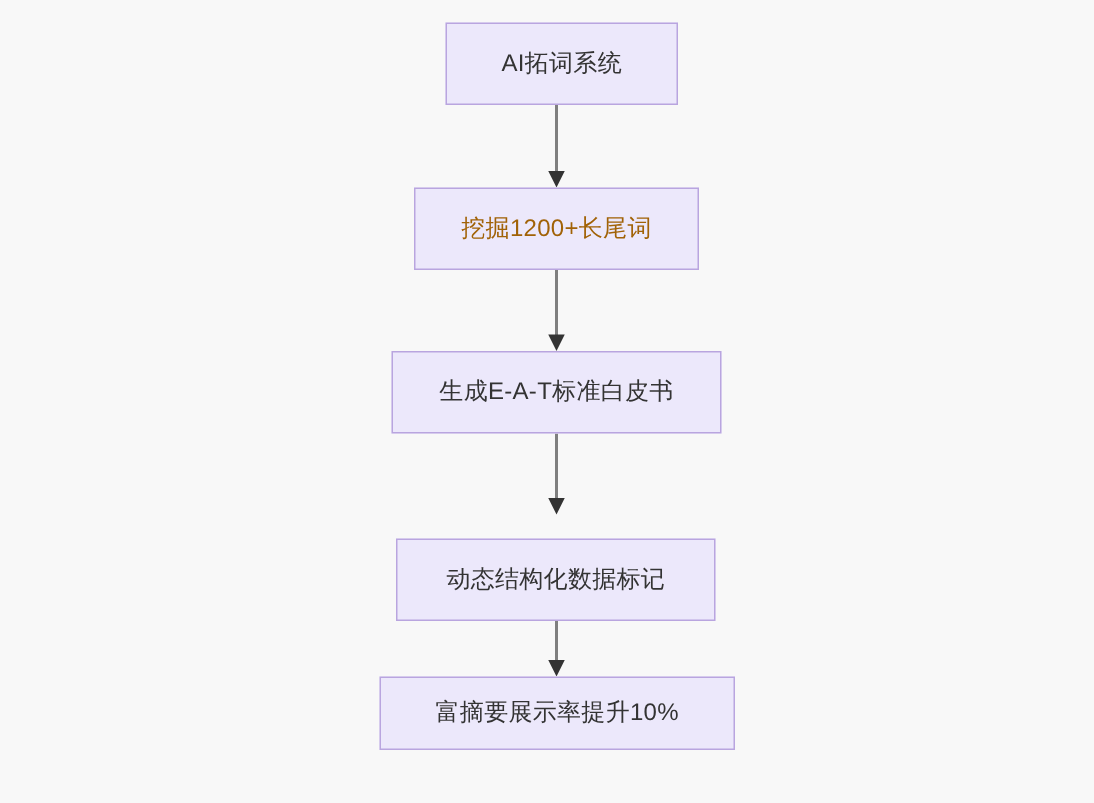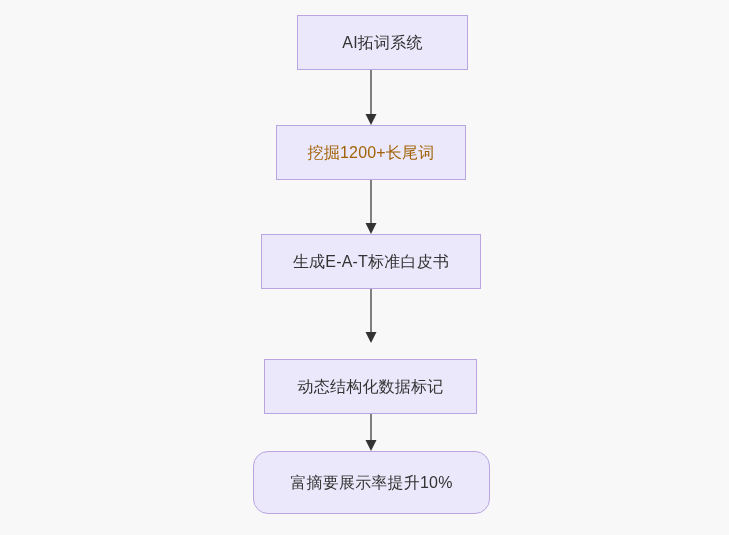--- a/index.html
+++ b/index.html
@@ -73,33 +73,33 @@
     </svg>
   </div>
 
   <div class="connector" style="left: 360px; top: 398px; height: 53px;">
     <svg viewBox="0 0 22 53" preserveAspectRatio="none">
       <line x1="11" y1="0" x2="11" y2="45" stroke="#7f7f7f" stroke-width="2"></line>
       <polygon points="11,53 5.5,42 16.5,42" fill="#333333"></polygon>
     </svg>
   </div>
 
-  <div class="node" style="left: 297px; top: 15px; width: 171px; height: 55px; background: rgb(236, 232, 251); border-color: rgb(185, 165, 223); color: rgb(51, 51, 51);">
+  <div class="node" style="left: 297px; top: 15px; width: 155px; height: 55px; background: rgb(236, 232, 251); border-color: rgb(185, 165, 223); color: rgb(51, 51, 51);">
     <span class="node-label">AI拓词系统</span>
   </div>
 
   <div class="node" style="left: 276px; top: 125px; width: 190px; height: 55px; background: rgb(236, 232, 251); border-color: rgb(185, 165, 223); color: #a16207;">
     <span class="node-label">挖掘1200+长尾词</span>
   </div>
 
   <div class="node" style="left: 261px; top: 234px; width: 220px; height: 55px; background: rgb(236, 232, 251); border-color: rgb(185, 165, 223); color: rgb(51, 51, 51);">
     <span class="node-label">生成E-A-T标准白皮书</span>
   </div>
 
   <div class="node" style="left: 264px; top: 343px; width: 213px; height: 55px; background: rgb(236, 232, 251); border-color: rgb(185, 165, 223); color: rgb(51, 51, 51); margin-top: 16px;">
     <span class="node-label">动态结构化数据标记</span>
   </div>
 
-  <div class="node" style="left: 253px; top: 451px; width: 237px; height: 63px; background: rgb(236, 232, 251); border-color: rgb(185, 165, 223); color: rgb(51, 51, 51); border-radius: 15px;">
+  <div class="node" style="left: 253px; top: 451px; width: 237px; height: 49px; background: rgb(236, 232, 251); border-color: rgb(185, 165, 223); color: rgb(51, 51, 51);">
     <span class="node-label">富摘要展示率提升10%</span>
   </div>
 
 </div>
 
 </body></html>

